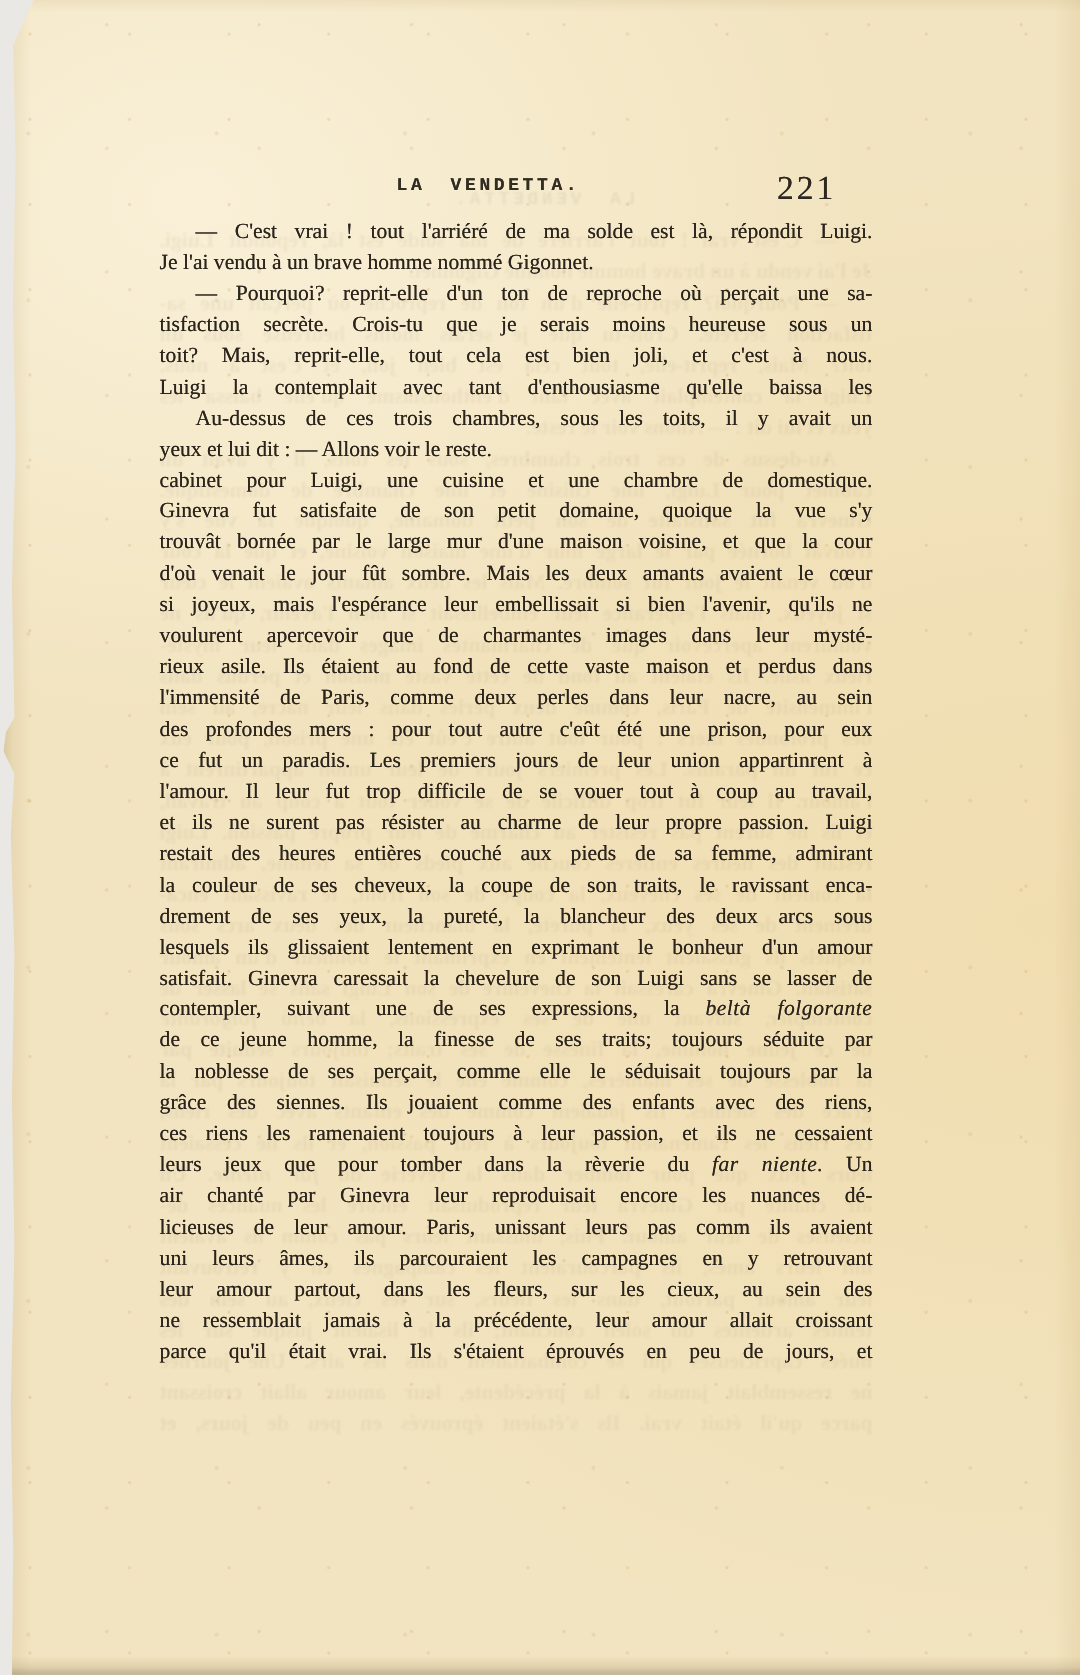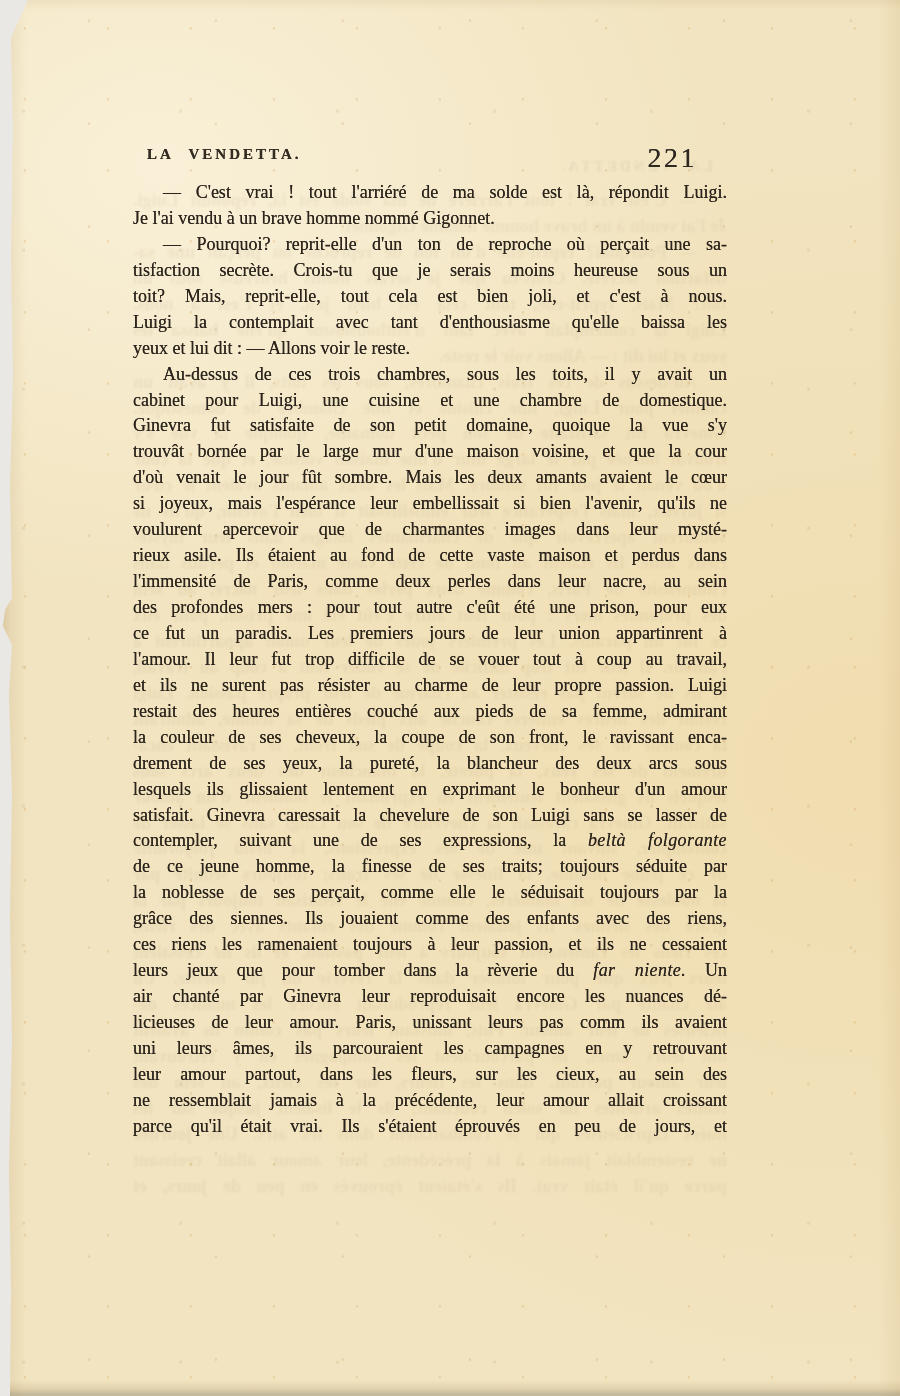--- a/index.html
+++ b/index.html
@@ -68,26 +68,27 @@
   }
 
   .running-head {
     position: relative;
     height: 34px;
     width: 100%;
   }
   .running-title {
     position: absolute;
     left: 14px; right: 60px;
-    text-align: left;
+    text-align: center;
     font-size: 15px;
     font-weight: bold;
     letter-spacing: 3px;
     word-spacing: 9px;
     color: #332c22;
+    font-family: Liberation Mono, monospace;
   }
   .page-number {
     position: absolute;
     right: 30px;
     top: -4px;
     font-size: 28px;
     letter-spacing: 2.5px;
     color: #2e2warm71f;
     color: #2e2820;
   }
@@ -179,36 +180,36 @@
       <span class="running-title">LA VENDETTA.</span>
       <span class="page-number">221</span>
     </div>
     <div id="lines">
         <div class="line indent"><span>— C'est vrai ! tout l'arriéré de ma solde est là, répondit Luigi.</span></div>
         <div class="line end"><span>Je l'ai vendu à un brave homme nommé Gigonnet.</span></div>
         <div class="line indent"><span>— Pourquoi? reprit-elle d'un ton de reproche où perçait une sa-</span></div>
         <div class="line"><span>tisfaction secrète. Crois-tu que je serais moins heureuse sous un</span></div>
         <div class="line"><span>toit? Mais, reprit-elle, tout cela est bien joli, et c'est à nous.</span></div>
         <div class="line"><span>Luigi la contemplait avec tant d'enthousiasme qu'elle baissa les</span></div>
+        <div class="line indent"><span>Au-dessus de ces trois chambres, sous les toits, il y avait un</span></div>
         <div class="line end"><span>yeux et lui dit : — Allons voir le reste.</span></div>
-        <div class="line indent"><span>Au-dessus de ces trois chambres, sous les toits, il y avait un</span></div>
         <div class="line"><span>cabinet pour Luigi, une cuisine et une chambre de domestique.</span></div>
         <div class="line"><span>Ginevra fut satisfaite de son petit domaine, quoique la vue s'y</span></div>
         <div class="line"><span>trouvât bornée par le large mur d'une maison voisine, et que la cour</span></div>
         <div class="line"><span>d'où venait le jour fût sombre. Mais les deux amants avaient le cœur</span></div>
         <div class="line"><span>si joyeux, mais l'espérance leur embellissait si bien l'avenir, qu'ils ne</span></div>
         <div class="line"><span>voulurent apercevoir que de charmantes images dans leur mysté-</span></div>
         <div class="line"><span>rieux asile. Ils étaient au fond de cette vaste maison et perdus dans</span></div>
         <div class="line"><span>l'immensité de Paris, comme deux perles dans leur nacre, au sein</span></div>
         <div class="line"><span>des profondes mers : pour tout autre c'eût été une prison, pour eux</span></div>
         <div class="line"><span>ce fut un paradis. Les premiers jours de leur union appartinrent à</span></div>
         <div class="line"><span>l'amour. Il leur fut trop difficile de se vouer tout à coup au travail,</span></div>
         <div class="line"><span>et ils ne surent pas résister au charme de leur propre passion. Luigi</span></div>
         <div class="line"><span>restait des heures entières couché aux pieds de sa femme, admirant</span></div>
-        <div class="line"><span>la couleur de ses cheveux, la coupe de son front, le ravissant enca-</span></div>
+        <div class="line"><span>la couleur de ses cheveux, la coupe de son traits, le ravissant enca-</span></div>
         <div class="line"><span>drement de ses yeux, la pureté, la blancheur des deux arcs sous</span></div>
         <div class="line"><span>lesquels ils glissaient lentement en exprimant le bonheur d'un amour</span></div>
         <div class="line"><span>satisfait. Ginevra caressait la chevelure de son Luigi sans se lasser de</span></div>
         <div class="line"><span>contempler, suivant une de ses expressions, la </span><span class="it">beltà folgorante</span></div>
         <div class="line"><span>de ce jeune homme, la finesse de ses traits; toujours séduite par</span></div>
         <div class="line"><span>la noblesse de ses perçait, comme elle le séduisait toujours par la</span></div>
         <div class="line"><span>grâce des siennes. Ils jouaient comme des enfants avec des riens,</span></div>
         <div class="line"><span>ces riens les ramenaient toujours à leur passion, et ils ne cessaient</span></div>
         <div class="line"><span>leurs jeux que pour tomber dans la rèverie du </span><span class="it">far niente.</span><span> Un</span></div>
         <div class="line"><span>air chanté par Ginevra leur reproduisait encore les nuances dé-</span></div>

